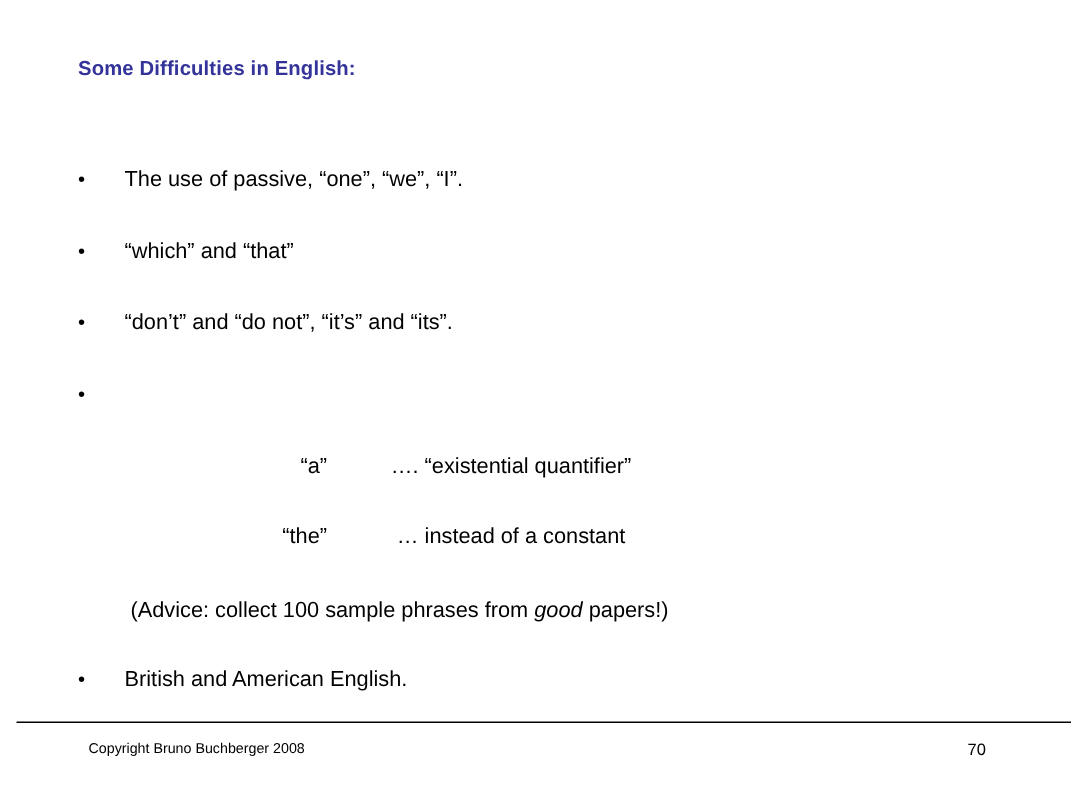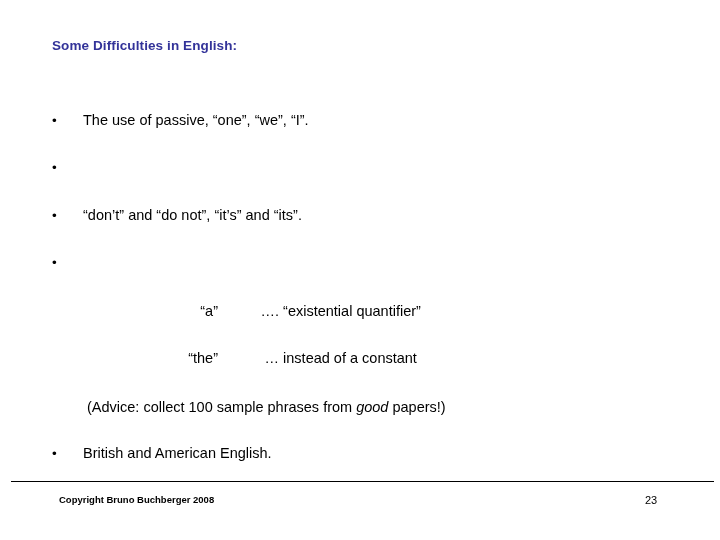--- a/index.html
+++ b/index.html
@@ -119,21 +119,20 @@
     border-top: 1px solid #000000;
   }
   .footer-copyright {
     position: absolute;
     left: 59px;
     top: 494px;
     font-size: 9.5px;
     line-height: 12px;
     color: #000000;
     white-space: nowrap;
-    font-weight: bold;
   }
   .footer-pagenum {
     position: absolute;
     left: 645px;
     top: 494px;
     font-size: 11px;
     line-height: 12px;
     color: #000000;
     white-space: nowrap;
   }
@@ -145,20 +144,21 @@
 
   <div class="slide-title">Some Difficulties in English:</div>
 
   <div class="bullet-row" id="bullet-0">
     <span class="bullet-marker">•</span>
     <span class="bullet-text">The use of passive, “one”, “we”, “I”.</span>
   </div>
 
   <div class="bullet-row" id="bullet-1">
     <span class="bullet-marker">•</span>
+    <span class="bullet-text">“which” and “that”</span>
   </div>
 
   <div class="bullet-row" id="bullet-2">
     <span class="bullet-marker">•</span>
     <span class="bullet-text">“don’t” and “do not”,  “it’s” and “its”.</span>
   </div>
 
   <div class="bullet-row" id="bullet-3">
     <span class="bullet-marker">•</span>
   </div>
@@ -179,15 +179,15 @@
     <span>(Advice: collect 100 sample phrases from </span><span class="em">good</span><span> papers!)</span>
   </div>
 
   <div class="bullet-row" id="bullet-4">
     <span class="bullet-marker">•</span>
     <span class="bullet-text">British and American English.</span>
   </div>
 
   <div class="footer-rule"></div>
   <div class="footer-copyright">Copyright Bruno Buchberger 2008</div>
-  <div class="footer-pagenum">23</div>
+  <div class="footer-pagenum">70</div>
 
 </div>
 
 </body></html>

